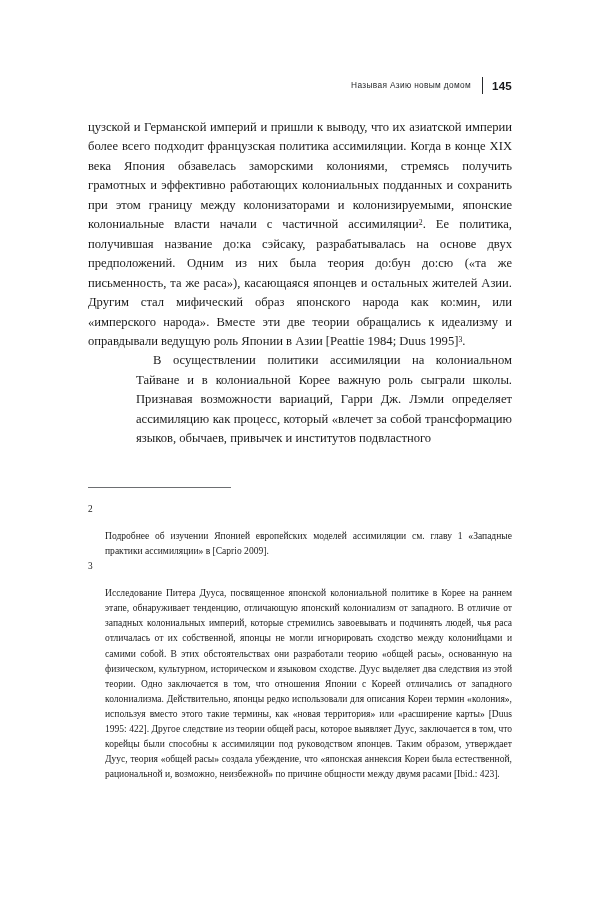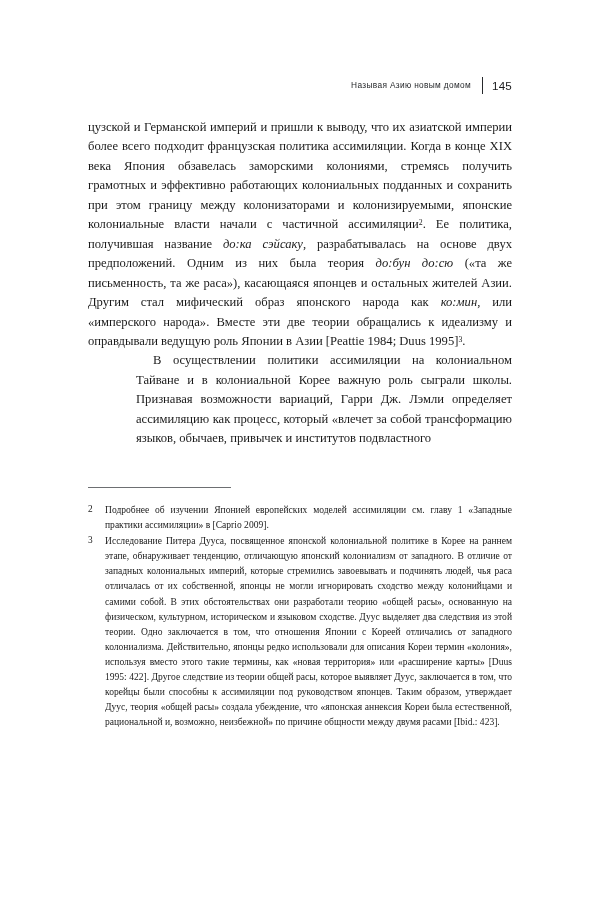--- a/index.html
+++ b/index.html
@@ -39,21 +39,21 @@
   }
   .running-head .rh-rule {
     width: 1px;
     height: 17px;
     background: #26282b;
     margin: 0 9px 0 11px;
   }
   .running-head .rh-folio {
     font-family: "Liberation Sans", sans-serif;
     font-size: 11.6px;
-    font-weight: normal;
+    font-weight: bold;
     color: #18191b;
     letter-spacing: 0.2px;
   }
   .body-text {
     position: absolute;
     top: 118px;
     left: 88px;
     width: 424px;
     font-size: 12.6px;
     line-height: 19.45px;
@@ -62,21 +62,20 @@
     hyphens: manual;
   }
   .body-text p {
     margin: 0;
   }
   .body-text p.indent {
     text-indent: 17px;
     margin-left: 48px;
   }
   .ital {
-    font-style: italic;
   }
   sup {
     font-size: 0.62em;
     vertical-align: 0.42em;
     line-height: 0;
   }
   .fn-rule {
     position: absolute;
     left: 88px;
     top: 487px;
@@ -98,20 +97,21 @@
     margin-bottom: 1px;
   }
   .fn .fn-num {
     width: 17px;
     flex: 0 0 17px;
     font-size: 9.3px;
   }
   .fn .fn-body {
     flex: 1 1 auto;
     text-align: justify;
+    margin-top: 26px;
   }
 </style>
 </head>
 <body>
 
 <div class="page">
 
   <div class="running-head">
     <span class="rh-title">Называя Азию новым домом</span>
     <span class="rh-rule"></span>

